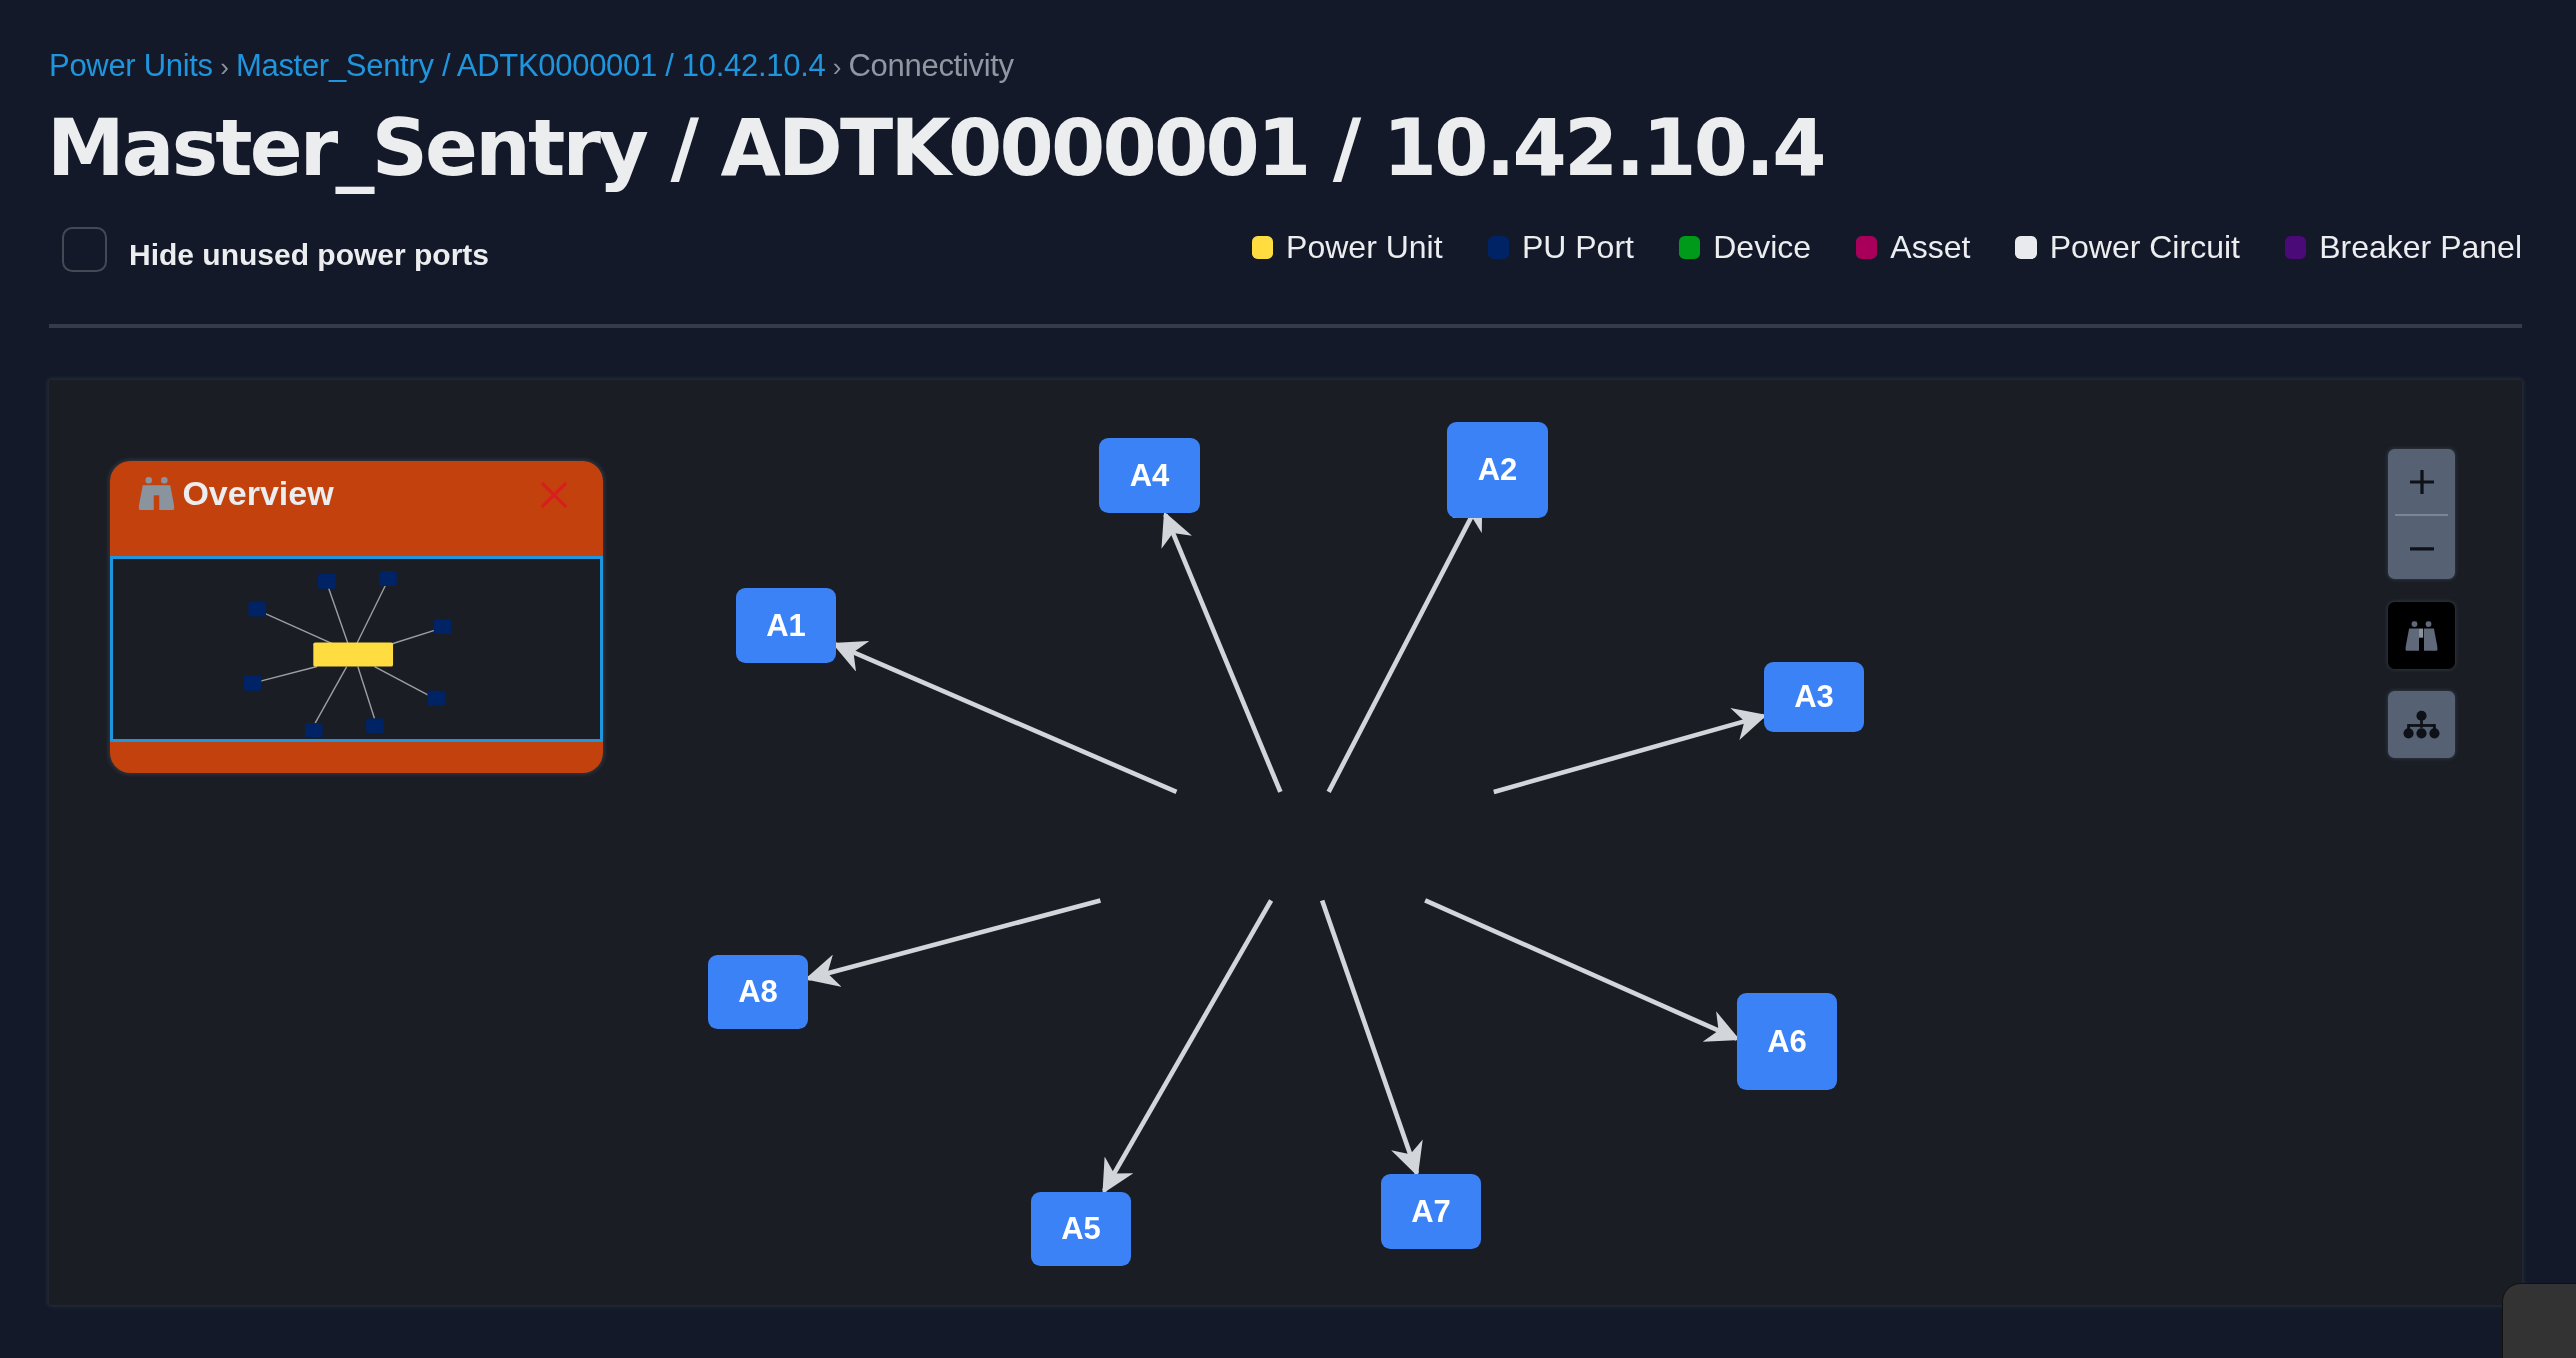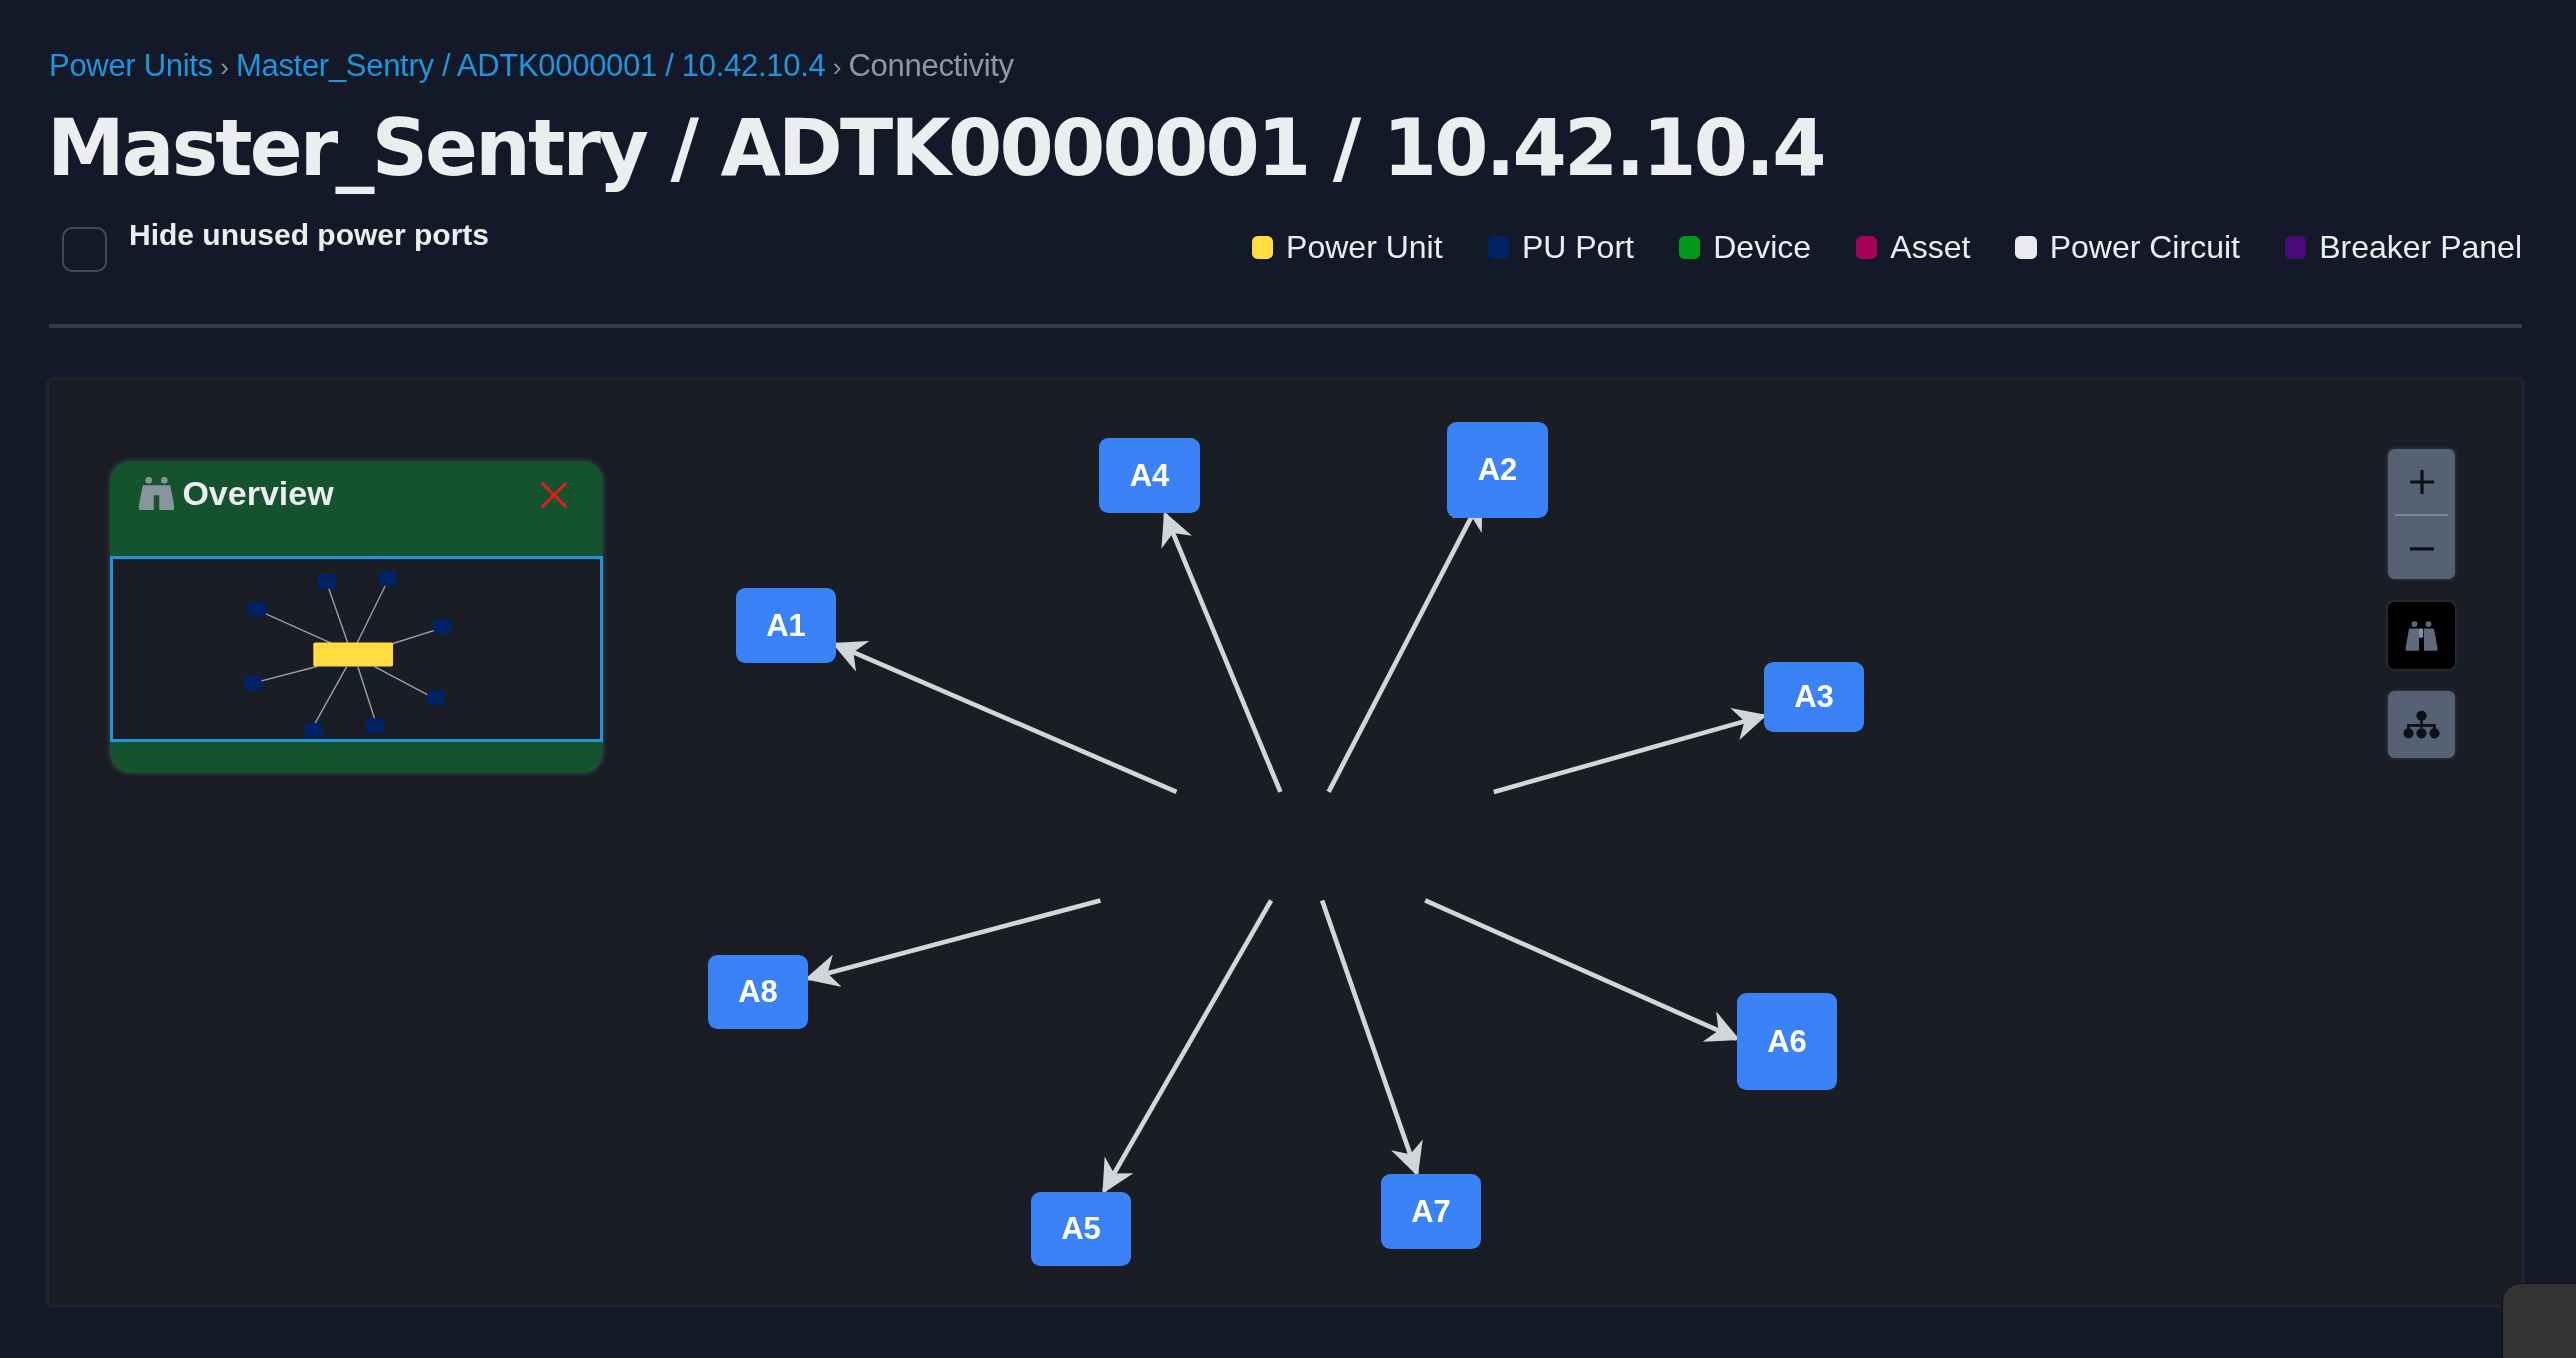--- a/index.html
+++ b/index.html
@@ -13,21 +13,21 @@
     font-family:"Liberation Sans","DejaVu Sans",sans-serif; letter-spacing:-0.3px;
   }
   .breadcrumb a { color:#1E95DC; text-decoration:none; }
   .breadcrumb .sep { color:#8A929C; margin:0 7.4px; font-size:26px; }
   .breadcrumb .current { color:#8F98A2; }
   .page-title {
     position:absolute; left:47px; top:109px; margin:0;
     font-family:"DejaVu Sans",sans-serif; font-weight:bold; font-size:78px;
     color:#ECEDEF; letter-spacing:-2.8px; white-space:nowrap; line-height:1;
   }
-  .toolbar-row { position:absolute; left:62px; top:227px; display:flex; align-items:flex-start; }
+  .toolbar-row { position:absolute; left:62px; top:227px; display:flex; align-items:flex-end; }
   .checkbox {
     width:45px; height:45px; border:2.8px solid #424A56; border-radius:10.2px; box-sizing:border-box;
     background:transparent; cursor:pointer;
   }
   .checkbox-label {
     margin-left:22px; font-family:"Liberation Sans",sans-serif; font-weight:bold; font-size:30px;
     color:#ECEDEF; margin-top:-9.3px;
   }
   .legend {
     position:absolute; right:54px; top:229px; display:flex; align-items:flex-start; gap:0;
@@ -47,21 +47,21 @@
     font-family:"Liberation Sans",sans-serif; font-weight:bold; cursor:pointer;
     border-radius:9.3px; box-sizing:border-box;
   }
   .port { background:#3b82f6; color:#FFFFFF; font-size:31px; }
   .unit {
     background:#FFDD40; color:#111; font-size:31px; text-align:center; line-height:35px;
     border-radius:9.3px;
   }
   .overview {
     position:absolute; left:61px; top:81px; width:493px; height:312px;
-    background:#14532d; border-radius:20.4px; box-shadow:0 0 3.7px 1.9px #2D323C; overflow:hidden;
+    background:#c2410c; border-radius:20.4px; box-shadow:0 0 3.7px 1.9px #2D323C; overflow:hidden;
   }
   .overview-header { position:absolute; left:28px; top:13px; display:flex; align-items:center; }
   .overview-title {
     font-family:"Liberation Sans",sans-serif; font-weight:bold; font-size:34px; color:#ECEDEF; margin-left:7.4px;
   }
   .overview-close { position:absolute; left:430px; top:19.5px; width:28px; height:28px; cursor:pointer; }
   .minimap {
     position:absolute; left:0; top:95px; width:493px; height:186px;
     border:3.7px solid #1E95DC; box-sizing:border-box; background:#1A1D24;
   }

